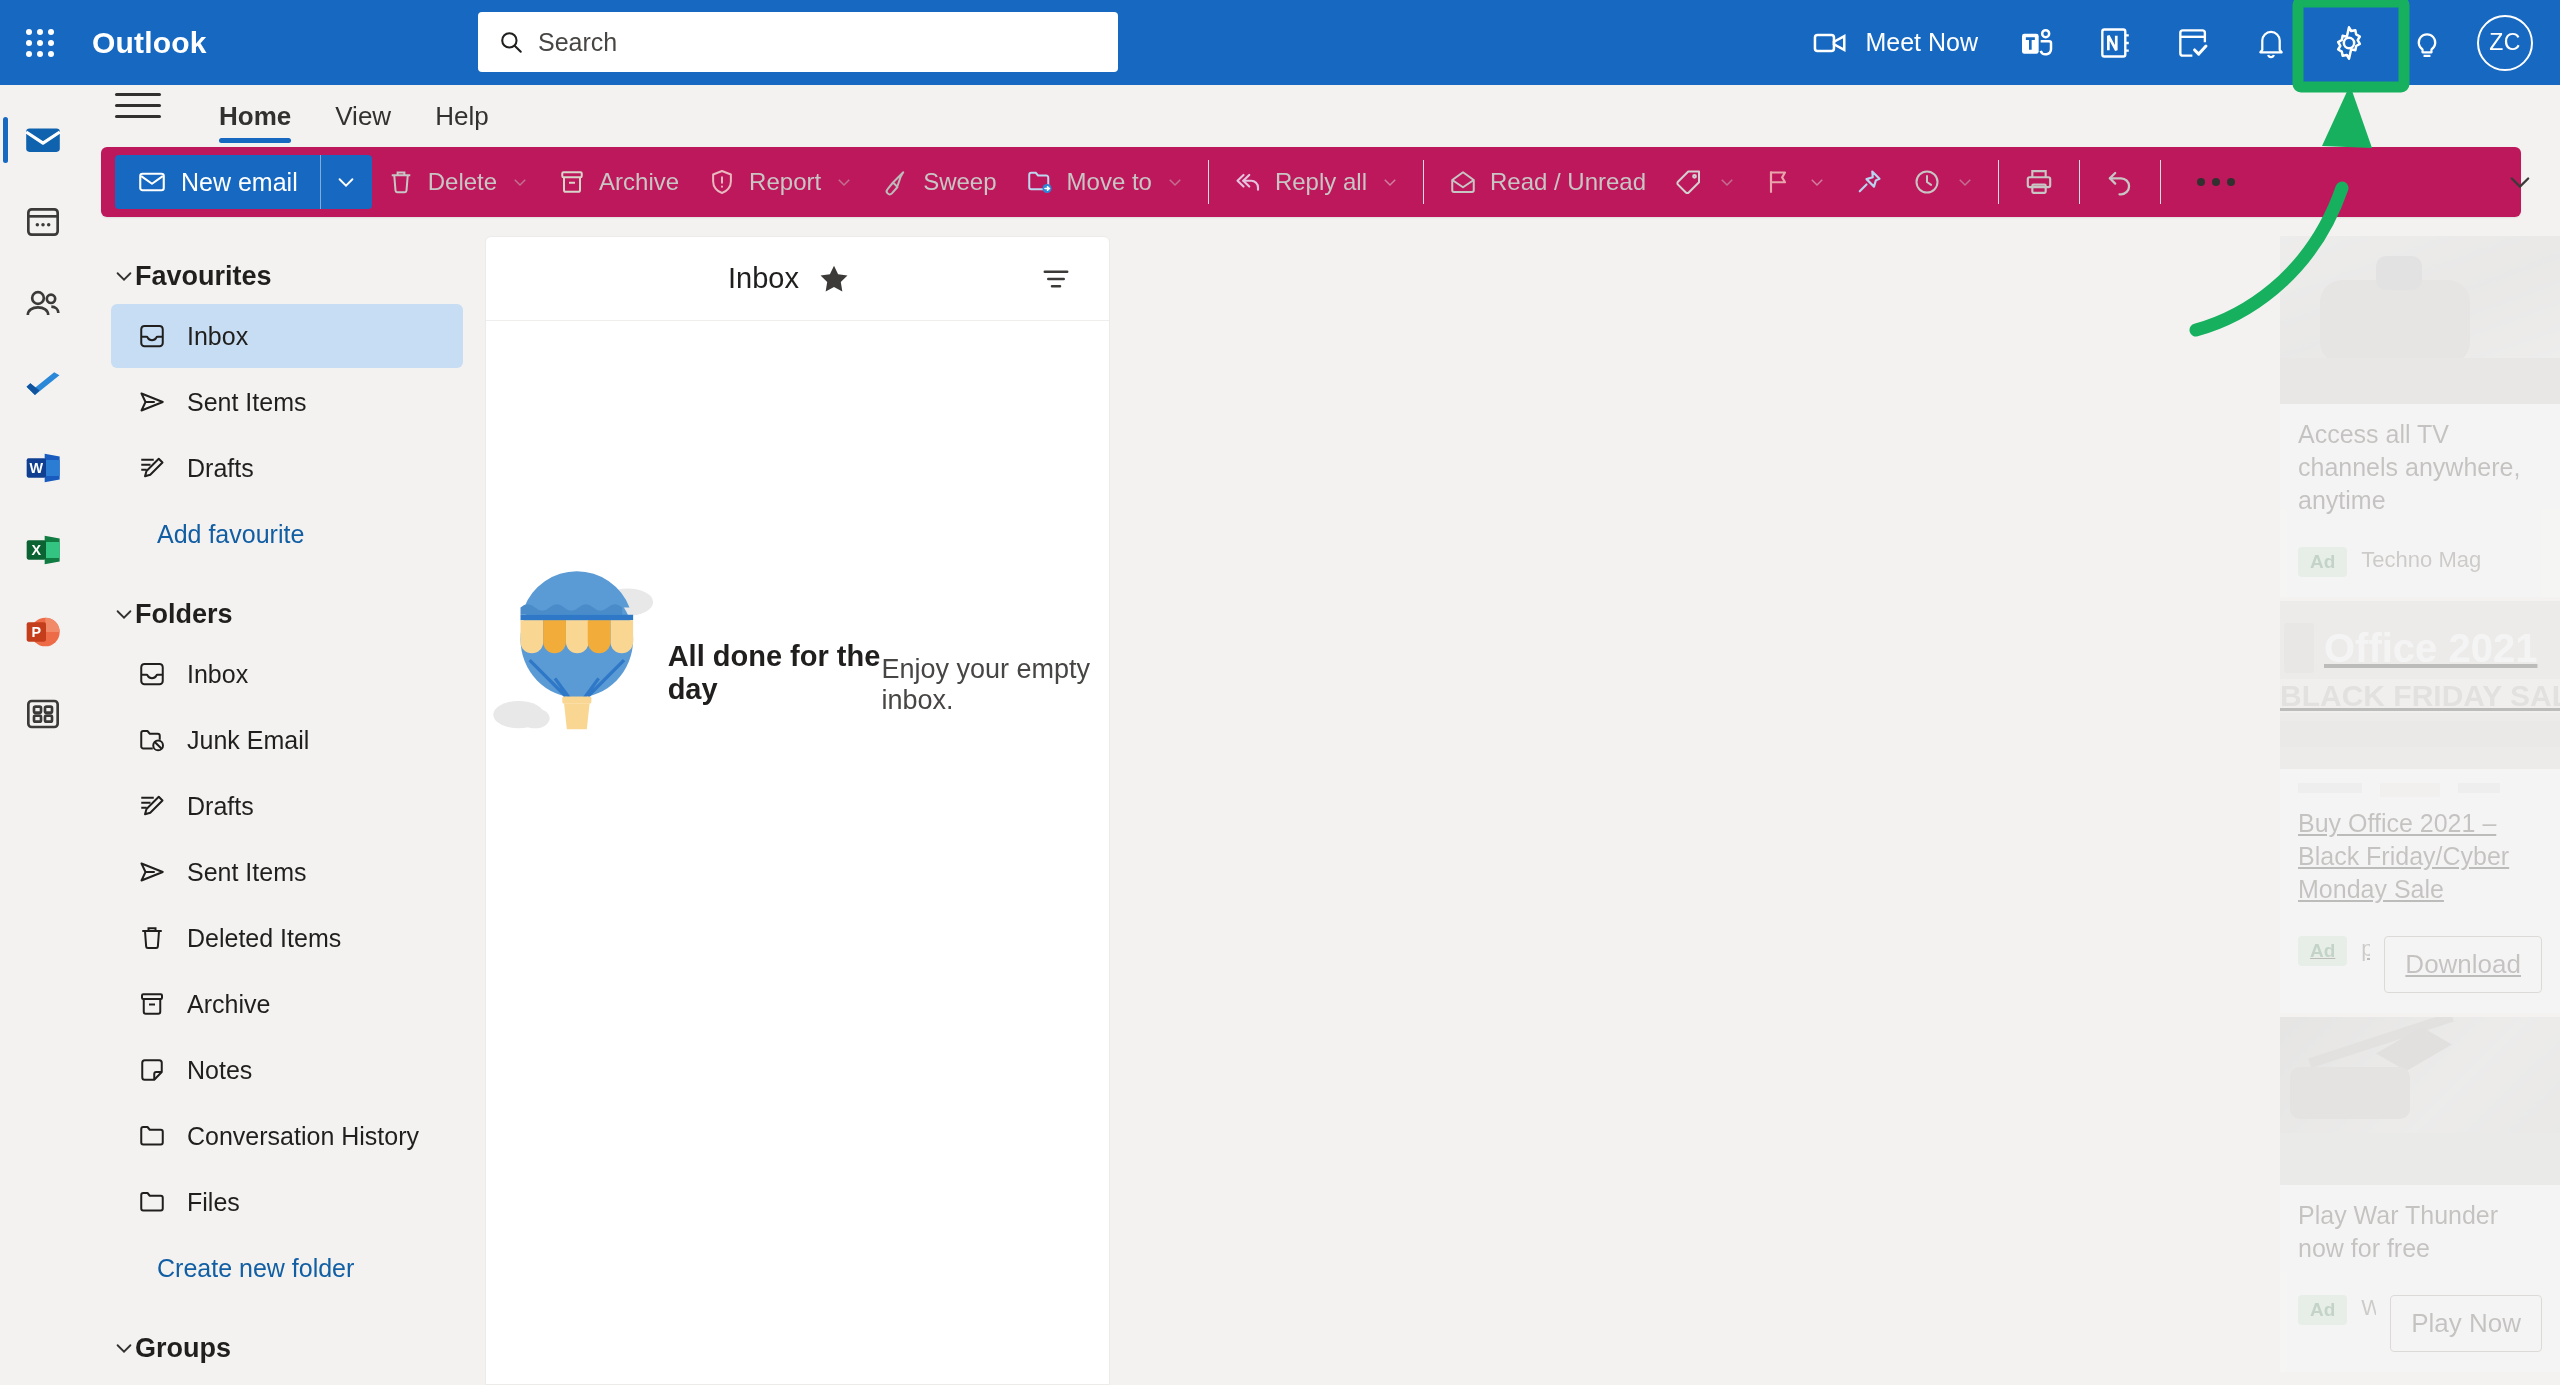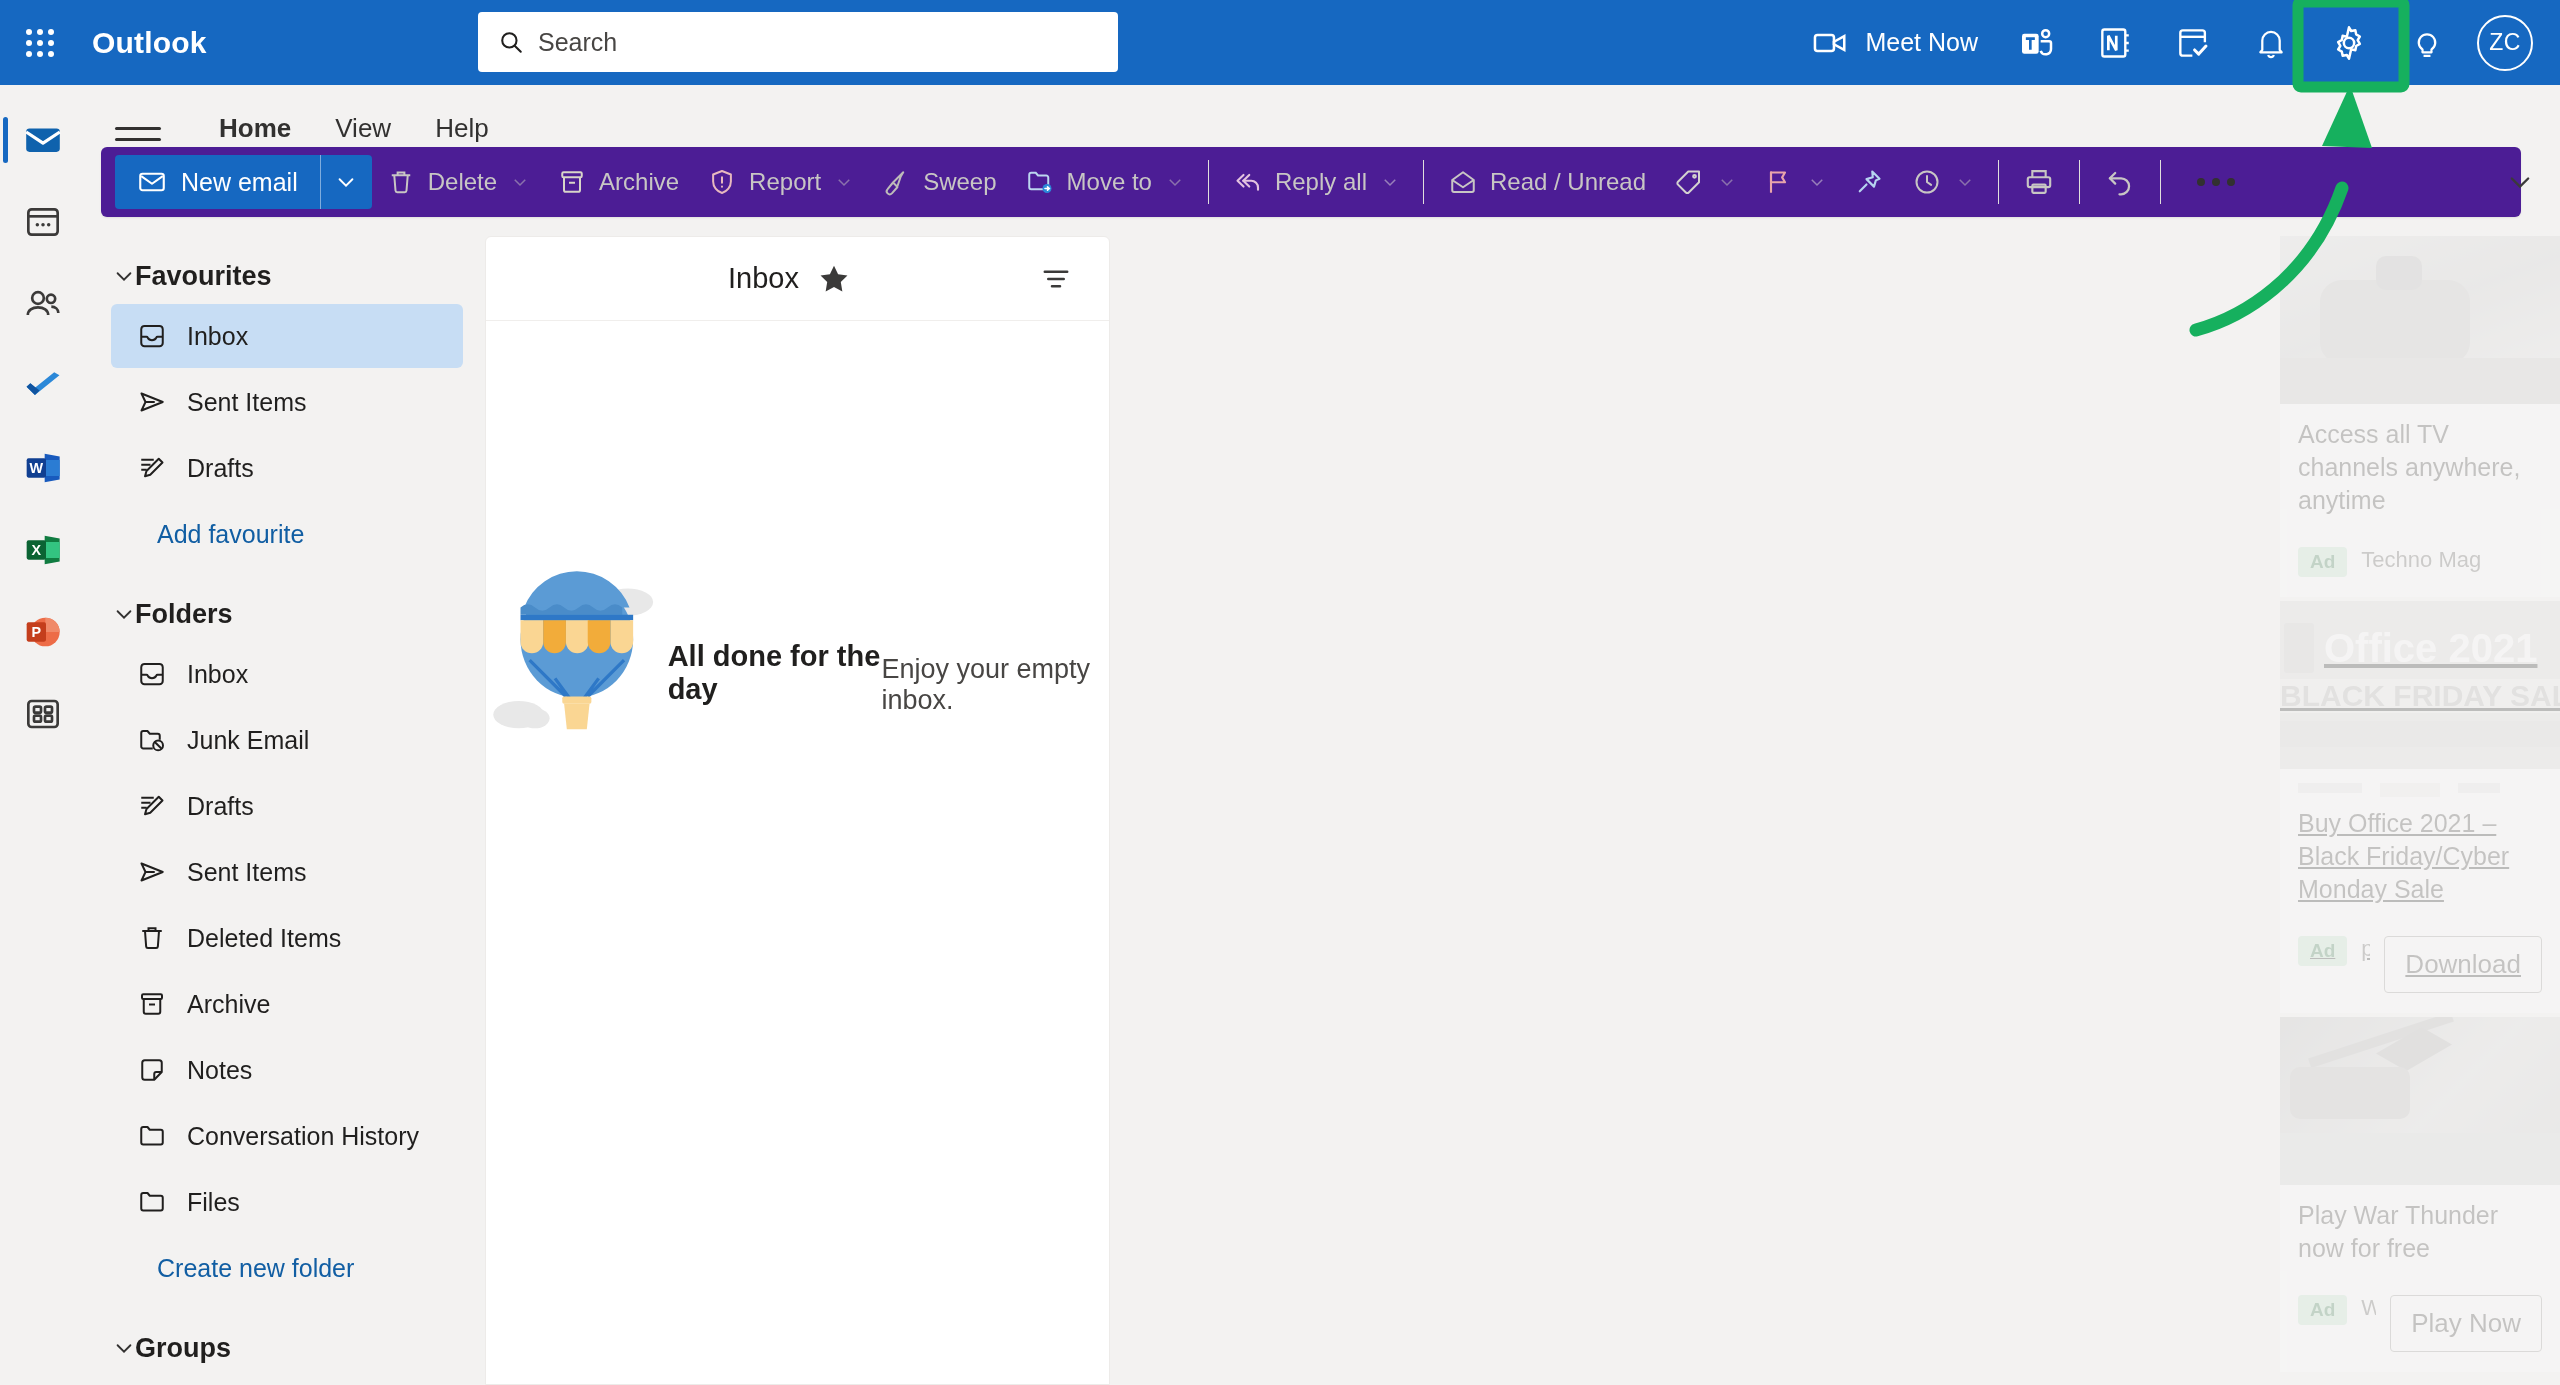--- a/index.html
+++ b/index.html
@@ -66,36 +66,36 @@
   .rail-item.active::before {
     content:""; position: absolute; left: 3px; top: 18px;
     width: 5px; height: 46px; background: #1668c1; border-radius: 3px;
   }
 
   
   .ribbon-area {
     position: absolute; left: 85px; top: 85px; width: 2475px; height: 140px;
     background: #f3f2f1;
   }
-  .tabs { display: flex; align-items: flex-end; height: 74px; padding-left: 30px; gap: 0; }
+  .tabs { display: flex; align-items: flex-start; height: 74px; padding-left: 30px; gap: 0; }
   .hamburger { width: 46px; height: 40px; display:flex; flex-direction: column;
     justify-content: center; gap: 8px; cursor: pointer; margin-right: 36px; }
   .hamburger i { height: 3px; background: #323130; border-radius: 2px; display:block; }
   .tab {
     font-size: 26px; color: #323130; padding: 0 22px; height: 62px;
     display: flex; align-items: center; cursor: pointer; position: relative;
   }
   .tab.active { font-weight: 700; }
   .tab.active::after {
     content:""; position: absolute; bottom: 4px; left: 22px; right: 22px;
     height: 5px; background: #1668c1; border-radius: 3px;
   }
   .ribbon {
     position: absolute; left: 16px; top: 62px; width: 2420px; height: 70px;
-    background: #4c1d95; border-radius: 6px; display: flex; align-items: center;
+    background: #be185d; border-radius: 6px; display: flex; align-items: center;
     padding-left: 14px; box-shadow: 0 1px 2px rgba(0,0,0,.08);
   }
   .newmail {
     height: 54px; background: #1668c1; color: #fff; border-radius: 4px;
     display: flex; align-items: center; cursor: pointer; overflow: hidden;
   }
   .newmail .main { display: flex; align-items: center; gap: 14px; padding: 0 22px; height: 54px; }
   .newmail .lbl { font-size: 25px; white-space: nowrap; }
   .newmail .split {
     width: 52px; height: 54px; display: flex; align-items: center;

